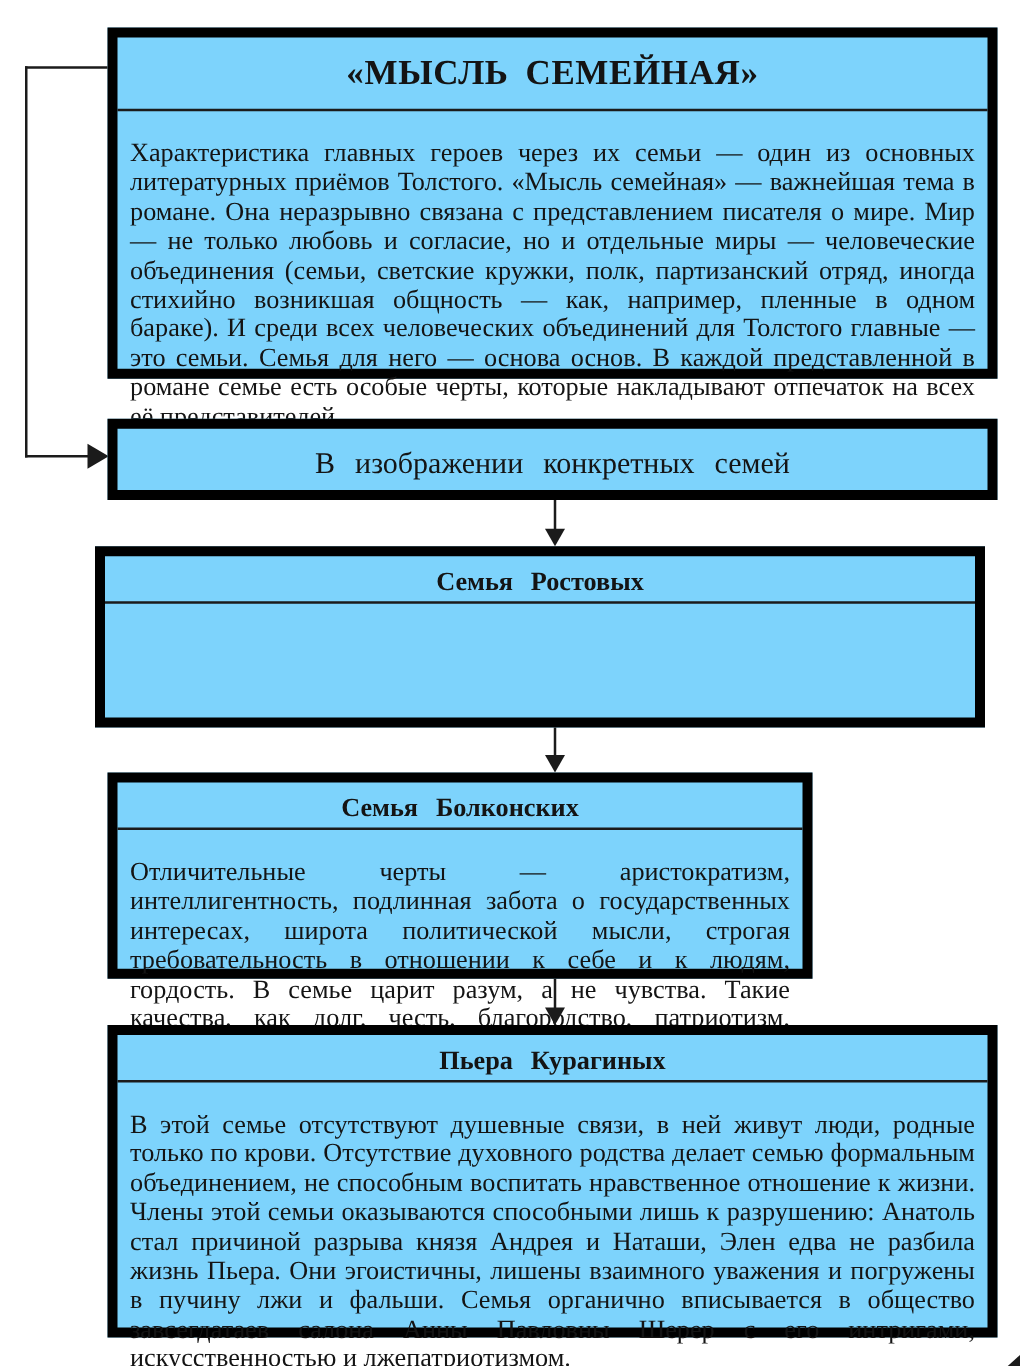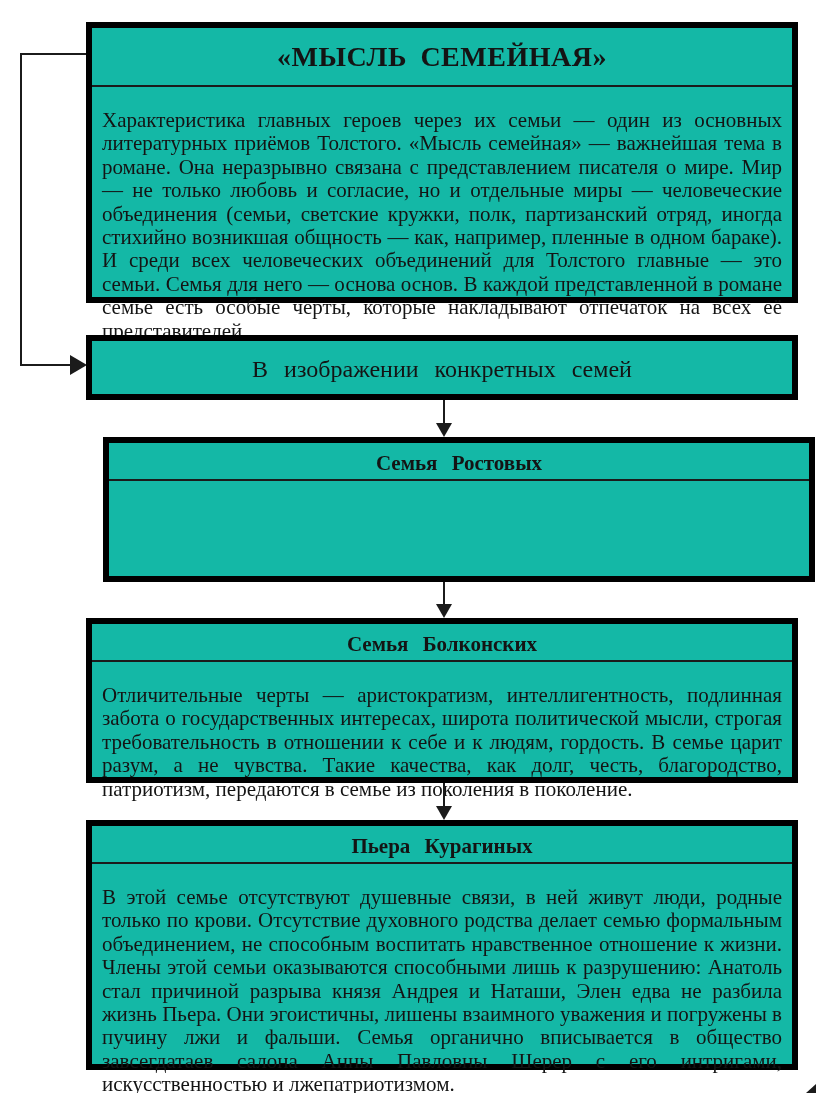--- a/index.html
+++ b/index.html
@@ -11,22 +11,22 @@
     position: relative;
     width: 816px;
     height: 1093px;
     background: #ffffff;
     font-family: "Liberation Serif", "DejaVu Serif", serif;
     color: #141414;
     overflow: hidden;
   }
   .box {
     position: absolute;
-    border: 6px solid #000000;
-    background: #14b8a6;
+    border: 8px solid #000000;
+    background: #7dd3fc;
     box-sizing: border-box;
   }
   .box-header {
     border-bottom: 2px solid #1b1b1b;
     text-align: center;
     font-weight: bold;
     box-sizing: border-box;
   }
   .main-title {
     font-size: 28px;
@@ -100,28 +100,28 @@
   <div class="hline" style="left:20px; top:364px; width:52px; height:2px;"></div>
   <div class="arrowhead-right" style="left:70px; top:355px;"></div>
 
   <div class="box" style="left:86px; top:335px; width:712px; height:65px;">
     <div class="section-label">В изображении конкретных семей</div>
   </div>
 
   <div class="vline" style="left:443px; top:400px; width:2px; height:24px;"></div>
   <div class="arrowhead-down" style="left:436px; top:423px;"></div>
 
-  <div class="box" style="left:103px; top:437px; width:712px; height:145px;">
+  <div class="box" style="left:76px; top:437px; width:712px; height:145px;">
     <div class="box-header family-title">Семья Ростовых</div>
   </div>
 
   <div class="vline" style="left:443px; top:582px; width:2px; height:23px;"></div>
   <div class="arrowhead-down" style="left:436px; top:604px;"></div>
 
-  <div class="box" style="left:86px; top:618px; width:712px; height:165px;">
+  <div class="box" style="left:86px; top:618px; width:564px; height:165px;">
     <div class="box-header family-title">Семья Болконских</div>
     <div class="box-body">Отличительные черты — аристократизм, интеллигентность, подлинная забота о государственных интересах, широта политической мысли, строгая требовательность в отношении к себе и к людям, гордость. В семье царит разум, а не чувства. Такие качества, как долг, честь, благородство, патриотизм, передаются в семье из поколения в поколение.</div>
   </div>
 
   <div class="vline" style="left:443px; top:783px; width:2px; height:24px;"></div>
   <div class="arrowhead-down" style="left:436px; top:806px;"></div>
 
   <div class="box" style="left:86px; top:820px; width:712px; height:250px;">
     <div class="box-header family-title">Пьера Курагиных</div>
     <div class="box-body">В этой семье отсутствуют душевные связи, в ней живут люди, родные только по крови. Отсутствие духовного родства делает семью формальным объединением, не способным воспитать нравственное отношение к жизни. Члены этой семьи оказываются способными лишь к разрушению: Анатоль стал причиной разрыва князя Андрея и Наташи, Элен едва не разбила жизнь Пьера. Они эгоистичны, лишены взаимного уважения и погружены в пучину лжи и фальши. Семья органично вписывается в общество завсегдатаев салона Анны Павловны Шерер с его интригами, искусственностью и лжепатриотизмом.</div>

